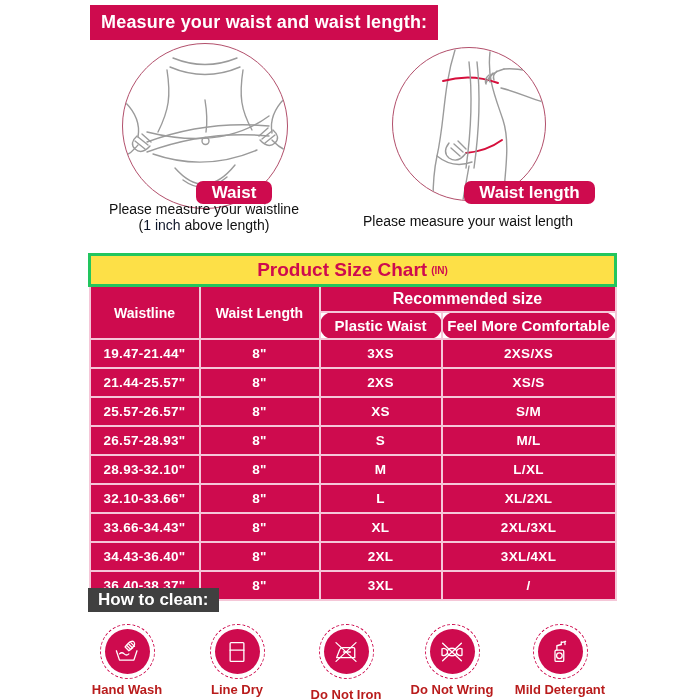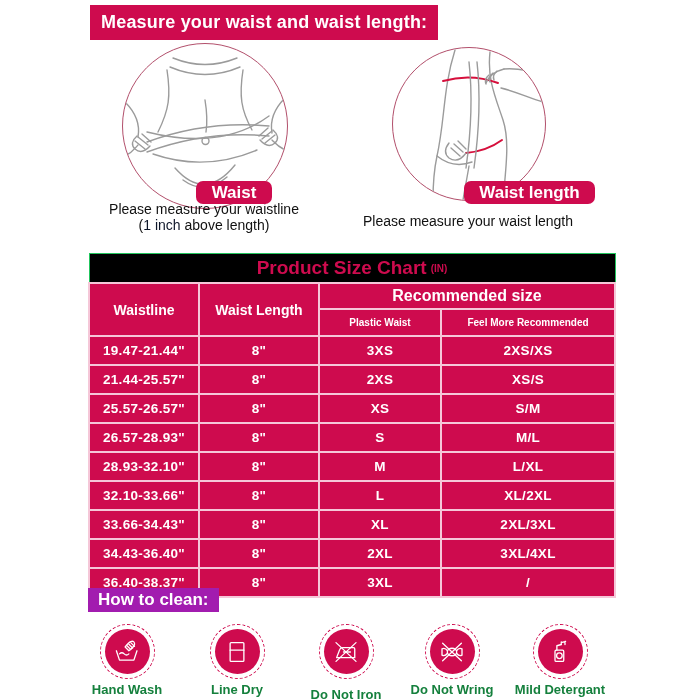--- a/index.html
+++ b/index.html
@@ -24,38 +24,38 @@
            text-align:center;width:240px;}
   .caption-left{left:84px;top:194px;margin-top:8px;}
   .caption-right{left:348px;top:214px;}
   .hl{color:#0f172a;}
 
   
   .size-table{position:absolute;left:88px;top:253px;width:526px;border-collapse:collapse;
               table-layout:fixed;}
   .size-table th,.size-table td{border:2px solid #F5C7D8;padding:0;text-align:center;
               background:#CE0B4E;color:#fff;font-weight:bold;}
-  .size-table .title-cell{background:#000000;color:#CE0B4E;height:28px;font-size:19px;
-              border:1px solid #22c55e;}
+  .size-table .title-cell{background:#fde047;color:#CE0B4E;height:28px;font-size:19px;
+              border:3px solid #22c55e;}
   .size-table .title-unit{font-size:10px;margin-left:4px;vertical-align:2px;}
   .size-table .side-head{font-size:14px;}
   .size-table .group-head{height:24px;font-size:16px;}
-  .size-table .sub-head{height:25px;font-size:10px;}
+  .size-table .sub-head{height:25px;font-size:15px;border-radius:13px;}
   .size-table td{height:27px;font-size:13.5px;letter-spacing:.3px;}
 
   
   .clean-banner{position:absolute;left:88px;top:588px;height:24px;line-height:24px;
-                background:#a21caf;color:#fff;font-size:17px;font-weight:bold;padding:0 10px;}
+                background:#404040;color:#fff;font-size:17px;font-weight:bold;padding:0 10px;}
   .care-item{position:absolute;top:624px;width:120px;display:flex;flex-direction:column;
              align-items:center;gap:3px;}
   .care-ring{width:55px;height:55px;border:1.6px dashed #CE0B4E;border-radius:50%;
              display:flex;align-items:center;justify-content:center;box-sizing:border-box;}
   .care-disc{width:45px;height:45px;border-radius:50%;background:#CE0B4E;
              display:flex;align-items:center;justify-content:center;}
-  .care-label{color:#15803d;font-size:13px;font-weight:bold;white-space:nowrap;}
+  .care-label{color:#b91c1c;font-size:13px;font-weight:bold;white-space:nowrap;}
   .care-disc svg{stroke:#fff;fill:none;stroke-width:2.1;stroke-linecap:round;stroke-linejoin:round;}
 
   .sketch{position:absolute;left:0;top:0;width:100%;height:100%;}
   .sketch path,.sketch ellipse{fill:none;stroke:#9B9B9B;stroke-width:1.4;
              stroke-linecap:round;stroke-linejoin:round;}
   .sketch .red{stroke:#D60F3C;stroke-width:2;}
 </style>
 </head>
 <body>
 
@@ -127,21 +127,21 @@
           <span>Product Size Chart</span><span class="title-unit">(IN)</span>
         </th>
       </tr>
       <tr>
         <th class="side-head" rowspan="2">Waistline</th>
         <th class="side-head" rowspan="2">Waist Length</th>
         <th class="group-head" colspan="2">Recommended size</th>
       </tr>
       <tr>
         <th class="sub-head">Plastic Waist</th>
-        <th class="sub-head">Feel More Recommended</th>
+        <th class="sub-head">Feel More Comfortable</th>
       </tr>
     </thead>
     <tbody>
         <tr>
           <td>19.47-21.44"</td>
           <td>8"</td>
           <td>3XS</td>
           <td>2XS/XS</td>
         </tr>
         <tr>

